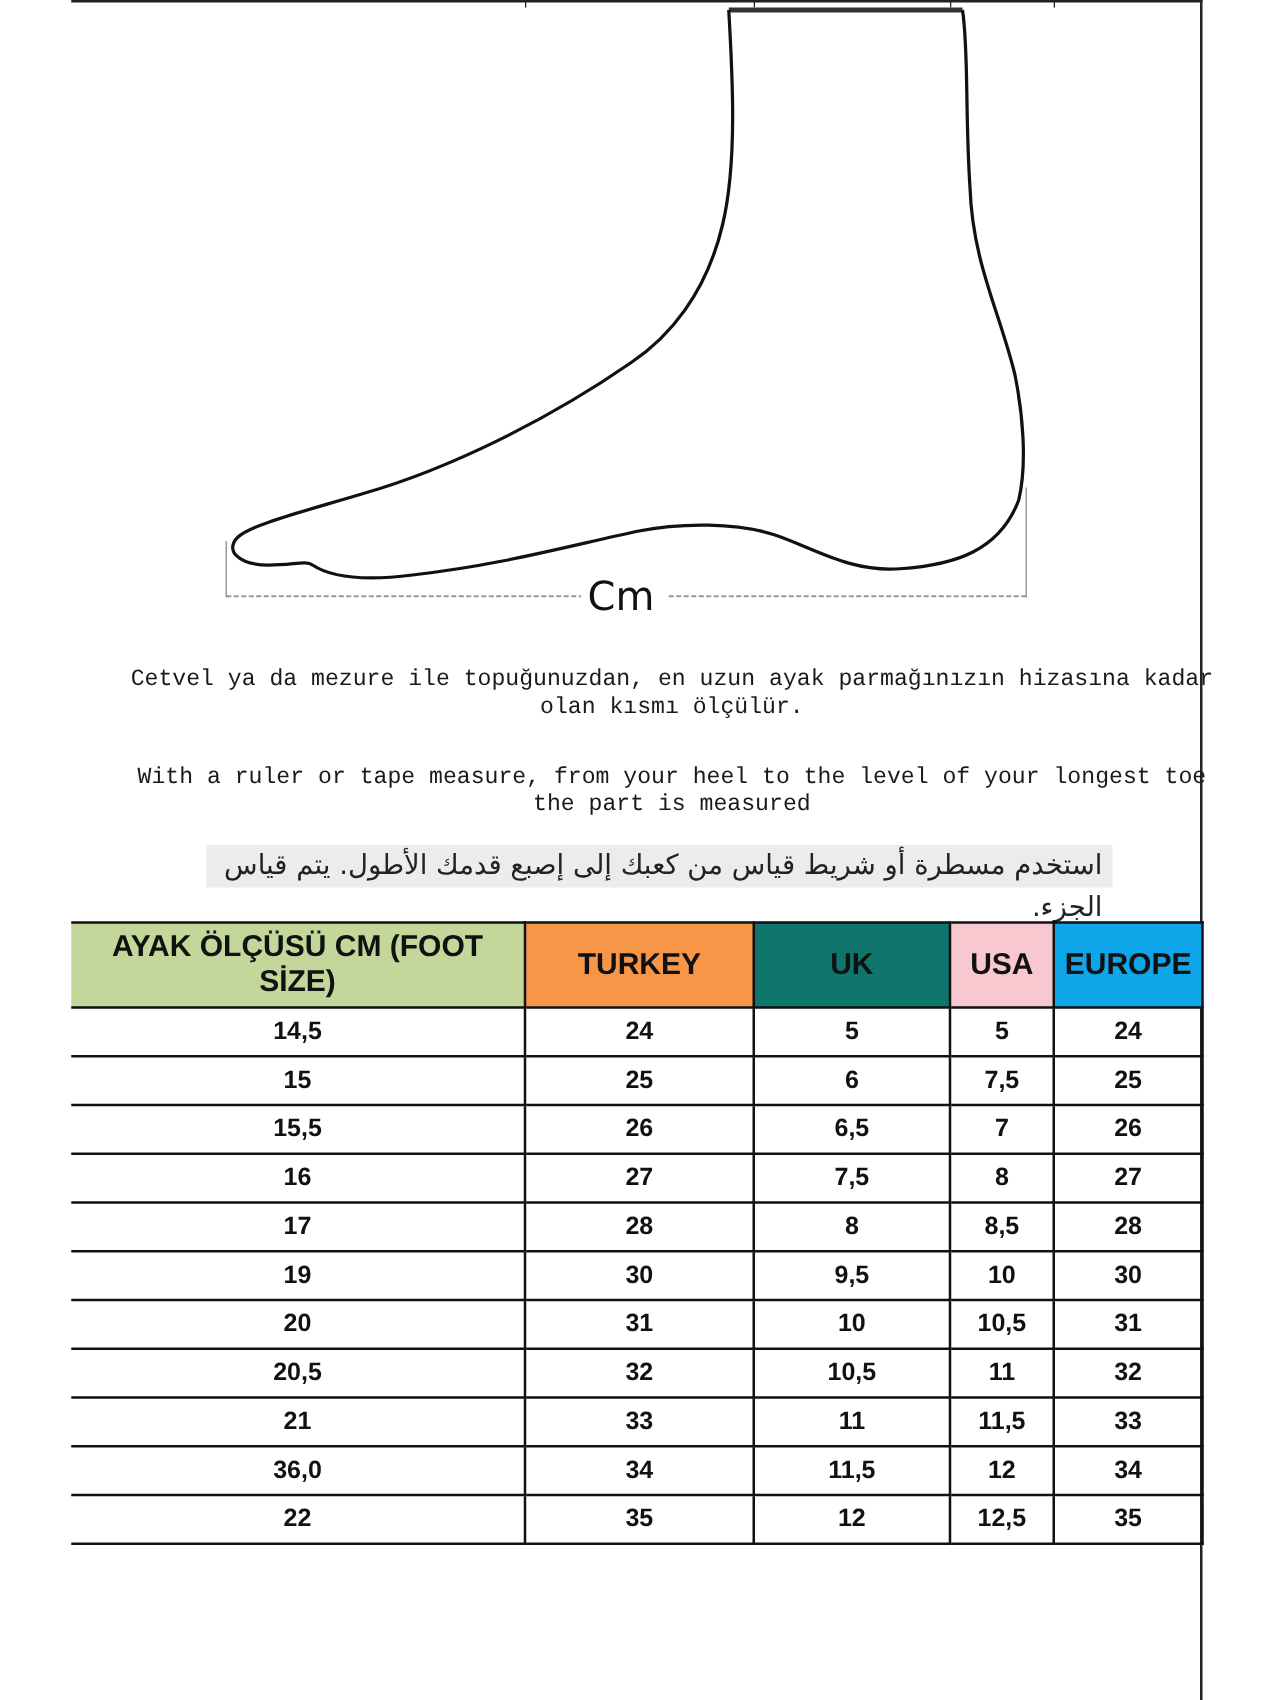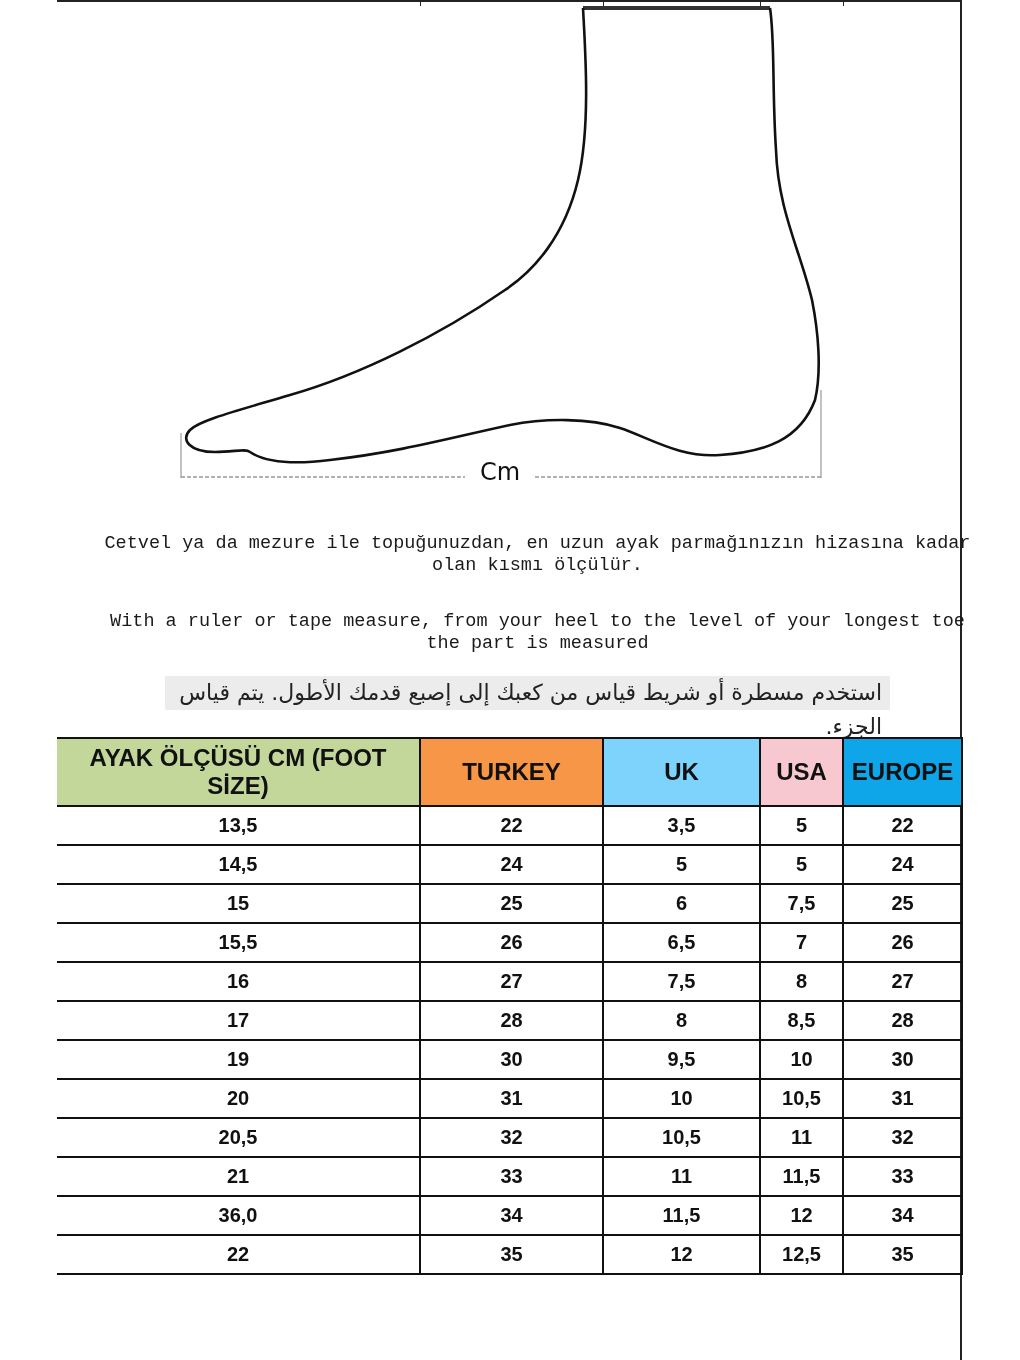--- a/index.html
+++ b/index.html
@@ -1,33 +1,33 @@
 <!DOCTYPE html>
 <html><head>
 <meta charset="utf-8">
 <style>
   html, body { margin: 0; padding: 0; background: #ffffff; }
   body { width: 1020px; height: 1360px; position: relative; overflow: hidden; font-family: "DejaVu Sans", sans-serif; color: #111; }
   .frame-line-top { position: absolute; left: 57px; top: 0; width: 905px; height: 2px; background: #222; }
   .frame-line-right { position: absolute; left: 960px; top: 0; width: 2px; height: 1360px; background: #222; }
   .tick { position: absolute; top: 0; width: 1px; height: 6px; background: #222; }
   .foot-svg { position: absolute; left: 0; top: 0; }
-  .cm-label { position: absolute; left: 470px; top: 458px; width: 60px; text-align: center; font-size: 24px; color: #111; font-family: "DejaVu Sans", sans-serif; }
+  .cm-label { position: absolute; left: 470px; top: 458px; width: 60px; font-size: 32px; color: #111; font-family: "DejaVu Sans", sans-serif; }
   .instr { position: absolute; left: 100px; width: 875px; text-align: center; font-size: 18.5px; line-height: 22px; color: #1a1a1a; font-family: Liberation Mono, monospace; }
   .instr-tr { top: 533px; }
   .instr-en { top: 611px; }
   .instr-ar { position: absolute; left: 165px; top: 676px; width: 725px; height: 34px; background: #ececec; direction: rtl; text-align: right; font-size: 22px; line-height: 34px; padding-right: 8px; box-sizing: border-box; color: #222; font-family: "DejaVu Sans", sans-serif; }
   table.size { position: absolute; left: 57px; top: 737px; width: 905px; border-collapse: collapse; table-layout: fixed; font-family: "Liberation Sans", sans-serif; font-weight: bold; }
   table.size th, table.size td { border: 2px solid #111; text-align: center; padding: 0; color: #111; }
   table.size th { height: 66px; font-size: 24px; }
   table.size td { height: 37px; font-size: 20px; }
   table.size tr td:first-child, table.size tr th:first-child { border-left: none; }
   th.c-foot { background: #c4d79b; text-align: left; padding-left: 4px; }
   th.c-tr { background: #f79646; }
-  th.c-uk { background: #7dd3fc; }
+  th.c-uk { background: #0f766e; }
   th.c-usa { background: #f8c8d0; }
   th.c-eu { background: #0ea5e9; }
 </style>
 </head>
 <body>
 
 <div class="frame-line-top"></div>
 <div class="frame-line-right"></div>
 <div class="tick" style="left:420px"></div>
 <div class="tick" style="left:603px"></div>
@@ -76,27 +76,20 @@
   <thead>
     <tr>
       <th class="c-foot">AYAK ÖLÇÜSÜ CM (FOOT SİZE)</th>
       <th class="c-tr">TURKEY</th>
       <th class="c-uk">UK</th>
       <th class="c-usa">USA</th>
       <th class="c-eu">EUROPE</th>
     </tr>
   </thead>
   <tbody>
-    <tr>
-        <td>13,5</td>
-        <td>22</td>
-        <td>3,5</td>
-        <td>5</td>
-        <td>22</td>
-      </tr>
     <tr>
         <td>14,5</td>
         <td>24</td>
         <td>5</td>
         <td>5</td>
         <td>24</td>
       </tr>
     <tr>
         <td>15</td>
         <td>25</td>

